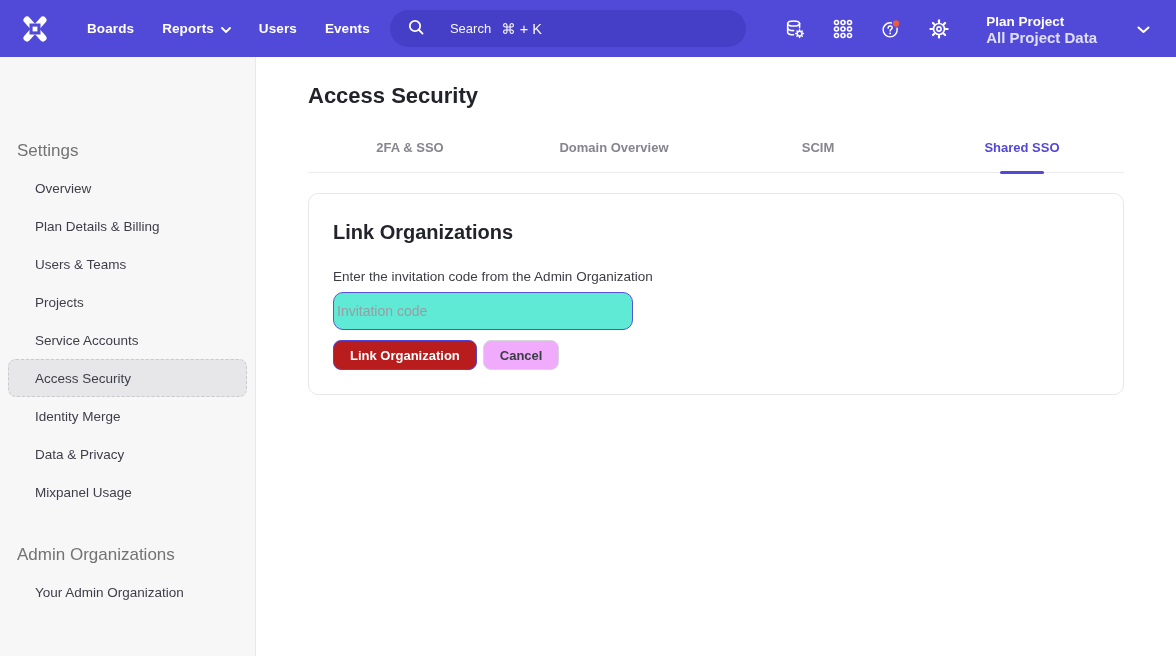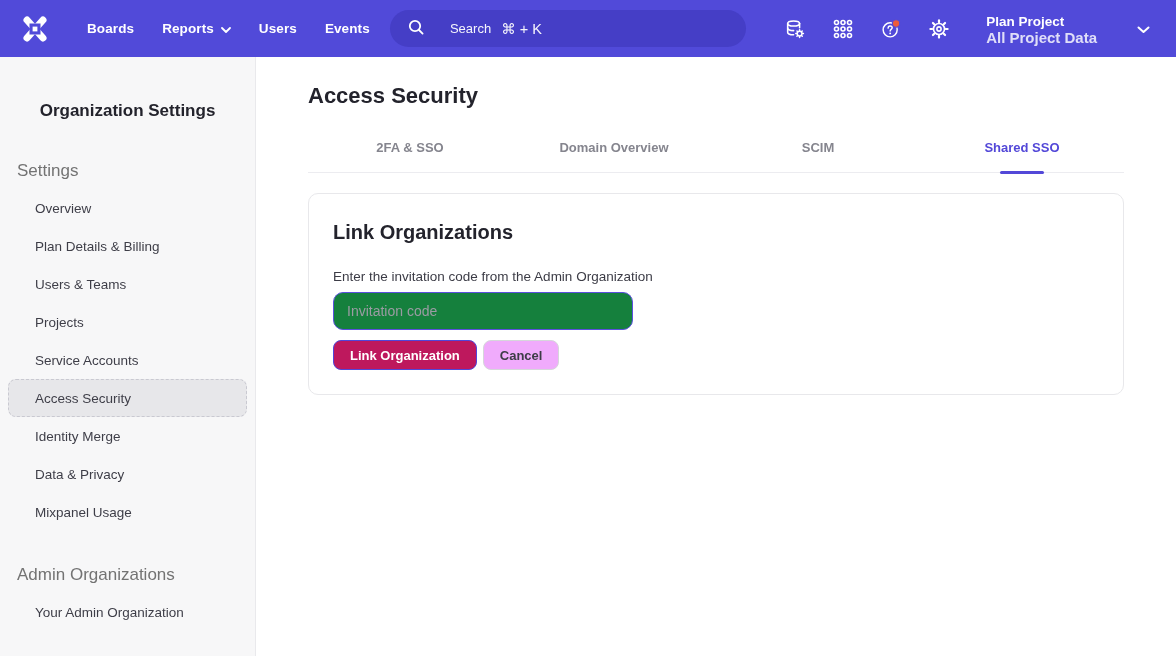--- a/index.html
+++ b/index.html
@@ -66,30 +66,30 @@
   }
 
   .card {
     margin-top:20px; background:#fff; border:1px solid #e8e8eb; border-radius:10px;
     padding:27px 24px 24px 24px;
   }
   .card-title { font-size:20px; font-weight:700; color:#23232c; }
   .card-desc { margin-top:25px; font-size:13.5px; color:#3c3c46; }
   .invite-input {
     display:block; margin-top:8px; width:300px; height:38px; border-radius:10px;
-    border:1.5px solid #5a50dd; background:#15803d; padding:0 13px;
+    border:1.5px solid #5a50dd; background:#5eead4; padding:0 3px;
     font-size:14px; color:#23232c; outline:none; font-family:"Liberation Sans", sans-serif;
   }
   .invite-input::placeholder { color:#9b9ba3; }
   .btn-row { margin-top:10px; display:flex; gap:6px; }
   .btn {
     height:30px; padding:0 16px; border-radius:8px; font-size:13px; font-weight:600;
     display:flex; align-items:center; cursor:pointer; font-family:"Liberation Sans", sans-serif;
   }
-  .btn.primary { background:#be185d; border:1px solid #5146d9; color:#fff; }
+  .btn.primary { background:#b91c1c; border:1px solid #5146d9; color:#fff; }
   .btn.secondary { background:#f0abfc; border:1px solid #d6d6db; color:#3c3c46; }
 </style>
 </head>
 <body>
 
 <div class="app">
 
   <div class="navbar">
     <div class="logo">
       <svg width="30" height="30" viewBox="0 0 30 30">
@@ -200,21 +200,20 @@
         <svg width="13" height="8" viewBox="0 0 13 8">
             <polyline points="1.5,1.5 6.5,6 11.5,1.5" fill="none" stroke="#fff" stroke-width="2" stroke-linecap="round" stroke-linejoin="round"></polyline>
           </svg>
       </div>
     </div>
   </div>
 
   <div class="layout">
 
     <div class="sidebar">
-      <div class="org-title">Organization Settings</div>
 
       <div class="section-label">Settings</div>
       <div>
         <div class="s-item">
             <span>Overview</span>
           </div>
         <div class="s-item">
             <span>Plan Details &amp; Billing</span>
           </div>
         <div class="s-item">

